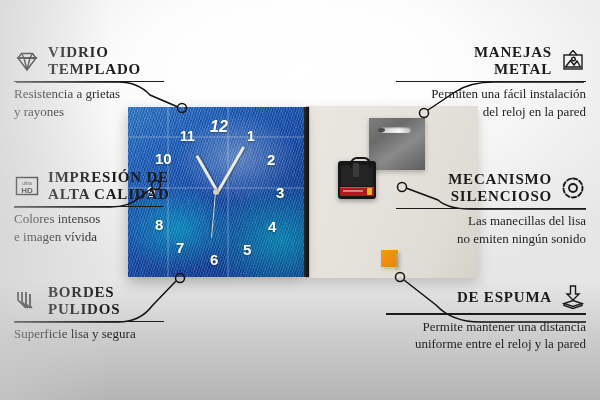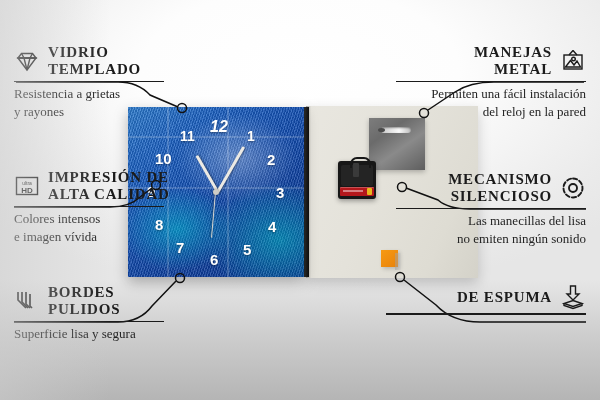--- a/index.html
+++ b/index.html
@@ -308,15 +308,19 @@
         <svg viewBox="0 0 26 26">
             <g stroke="#1b1b1b" stroke-width="1.4" fill="none">
           <path d="M10.5 2 L15.5 2 L15.5 10 L19 10 L13 16 L7 10 L10.5 10 Z"></path>
           <path d="M13 16.5 L22 19.5 L13 22.5 L4 19.5 Z"></path>
           <path d="M4 19.5 L4 21.5 L13 24.5 L22 21.5 L22 19.5"></path>
         </g>
           </svg>
       </span>
     </div>
     <div class="rule"></div>
+    <div class="desc">
+      <div>Permite mantener una distancia</div>
+      <div>uniforme entre el reloj y la pared</div>
+    </div>
   </div>
 
 </div>
 
 </body></html>

